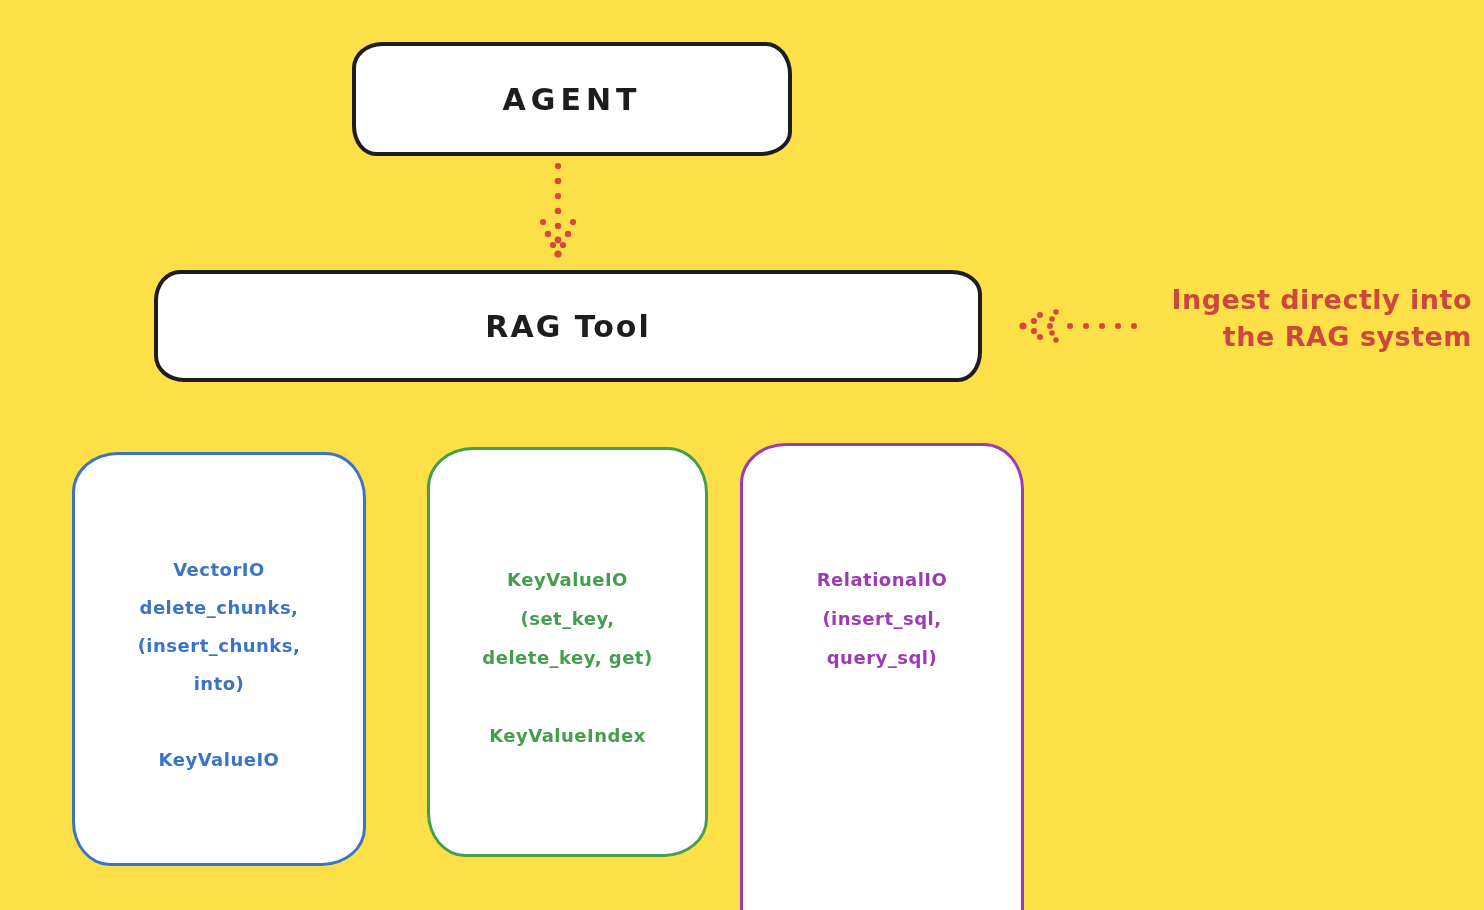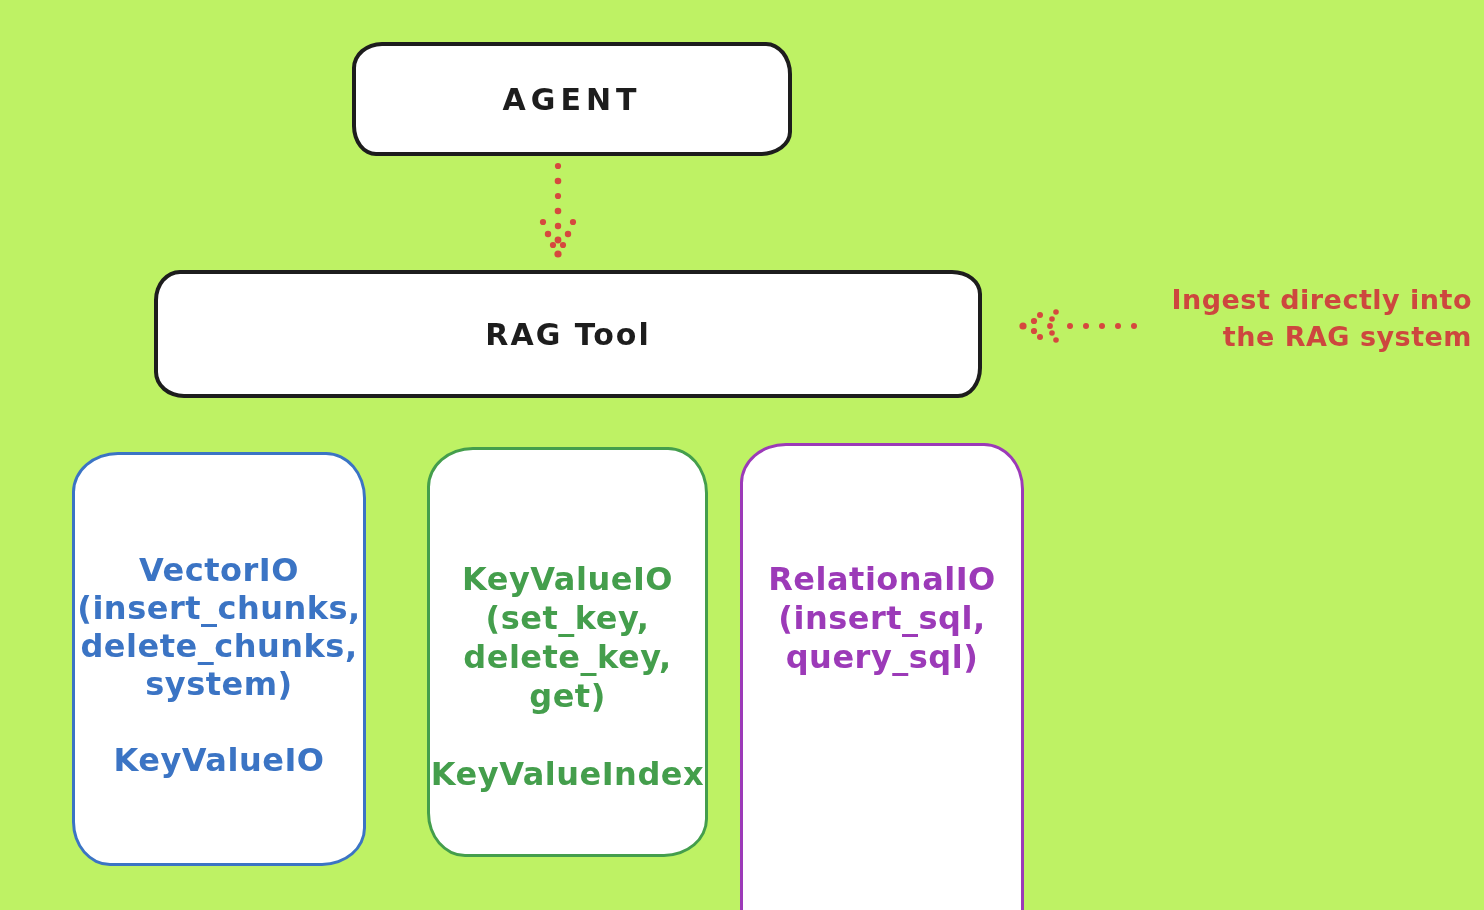--- a/index.html
+++ b/index.html
@@ -1,37 +1,37 @@
 <!DOCTYPE html>
 <html><head>
 <meta charset="utf-8">
 <style>
   html,body{margin:0;padding:0;background:#ffffff;}
   #canvas{
-    position:relative;width:1484px;height:910px;background:#bef264;overflow:hidden;
+    position:relative;width:1484px;height:910px;background:#fde047;overflow:hidden;
     font-family:"DejaVu Sans",sans-serif;
   }
   .sketch-box{
     position:absolute;background:#ffffff;box-sizing:border-box;
     display:flex;align-items:center;justify-content:center;
   }
   .ink-box{
     border:4px solid #1d1d1d;
     border-radius:30px 26px 32px 24px / 26px 32px 24px 30px;
   }
   .ink-label{
     color:#1d1d1d;font-size:30px;font-weight:bold;letter-spacing:5px;text-align:center;
   }
   .io-box{
     position:absolute;background:#ffffff;box-sizing:border-box;
     border-radius:46px 40px 44px 38px / 40px 46px 38px 44px;
   }
   .io-text{
     position:absolute;left:0;right:0;text-align:center;
-    font-size:32px;font-weight:bold;line-height:38px;letter-spacing:0.5px;
+    font-size:18px;font-weight:bold;line-height:38px;letter-spacing:0.5px;
   }
   .io-index{margin-top:38px;}
   .box-blue{border:3.5px solid #3b74c4;}
   .text-blue{color:#3b74c4;}
   .box-green{border:3.5px solid #449e4c;padding-left:48px;}
   .text-green{color:#449e4c;}
   .box-purple{border:3.5px solid #9c3ab8;}
   .text-purple{color:#9c3ab8;}
   .annotation{
     position:absolute;left:1128px;top:281px;width:344px;
@@ -59,21 +59,21 @@
     <circle cx="32" cy="80" r="3.4"></circle>
     <circle cx="17" cy="62" r="3.1"></circle>
     <circle cx="22" cy="74" r="3.2"></circle>
     <circle cx="27" cy="85" r="3.1"></circle>
     <circle cx="47" cy="62" r="3.1"></circle>
     <circle cx="42" cy="74" r="3.2"></circle>
     <circle cx="37" cy="85" r="3.1"></circle>
     <circle cx="32" cy="94" r="3.6"></circle>
   </svg>
 
-  <div class="sketch-box ink-box" style="left:154px;top:270px;width:828px;height:128px;border-radius:26px 30px 24px 30px / 30px 24px 30px 26px;">
+  <div class="sketch-box ink-box" style="left:154px;top:270px;width:828px;height:112px;border-radius:26px 30px 24px 30px / 30px 24px 30px 26px;">
     <span class="ink-label" style="letter-spacing:2px;">RAG Tool</span>
   </div>
 
   <svg class="arrow-svg" style="left:1014px;top:300px;" width="126" height="52" viewBox="0 0 126 52" aria-hidden="true">
     <circle cx="120" cy="26" r="3.0"></circle>
     <circle cx="104" cy="26" r="3.0"></circle>
     <circle cx="88" cy="26" r="3.0"></circle>
     <circle cx="72" cy="26" r="3.0"></circle>
     <circle cx="56" cy="26" r="3.0"></circle>
     <circle cx="42" cy="12" r="2.8"></circle>
@@ -89,23 +89,23 @@
   </svg>
 
   <div class="annotation">
     <div>Ingest directly into</div>
     <div>the RAG system</div>
   </div>
 
   <div class="io-box box-blue" style="left:72px;top:452px;width:294px;height:414px;">
     <div class="io-text text-blue" style="top:96px;">
       <div>VectorIO</div>
+      <div>delete_chunks,</div>
       <div>(insert_chunks,</div>
-      <div>delete_chunks,</div>
-      <div>system)</div>
+      <div>into)</div>
       <div class="io-index">KeyValueIO</div>
     </div>
   </div>
 
   <div class="io-box box-green" style="left:427px;top:447px;width:281px;height:410px;">
     <div class="io-text text-green" style="top:110px;line-height:39px;">
       <div>KeyValueIO</div>
       <div>(set_key,</div>
       <div>delete_key, get)</div>
       <div class="io-index" style="margin-top:39px;">KeyValueIndex</div>

